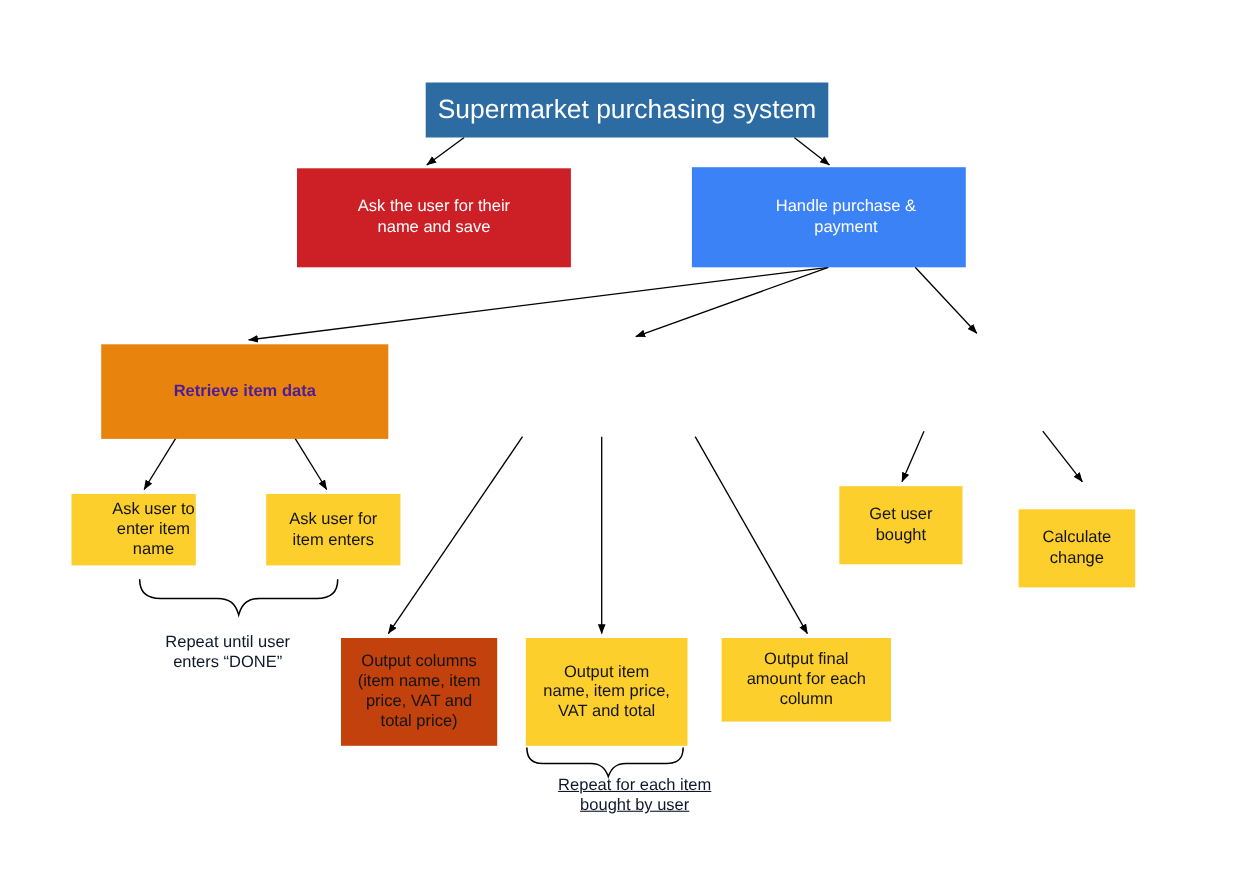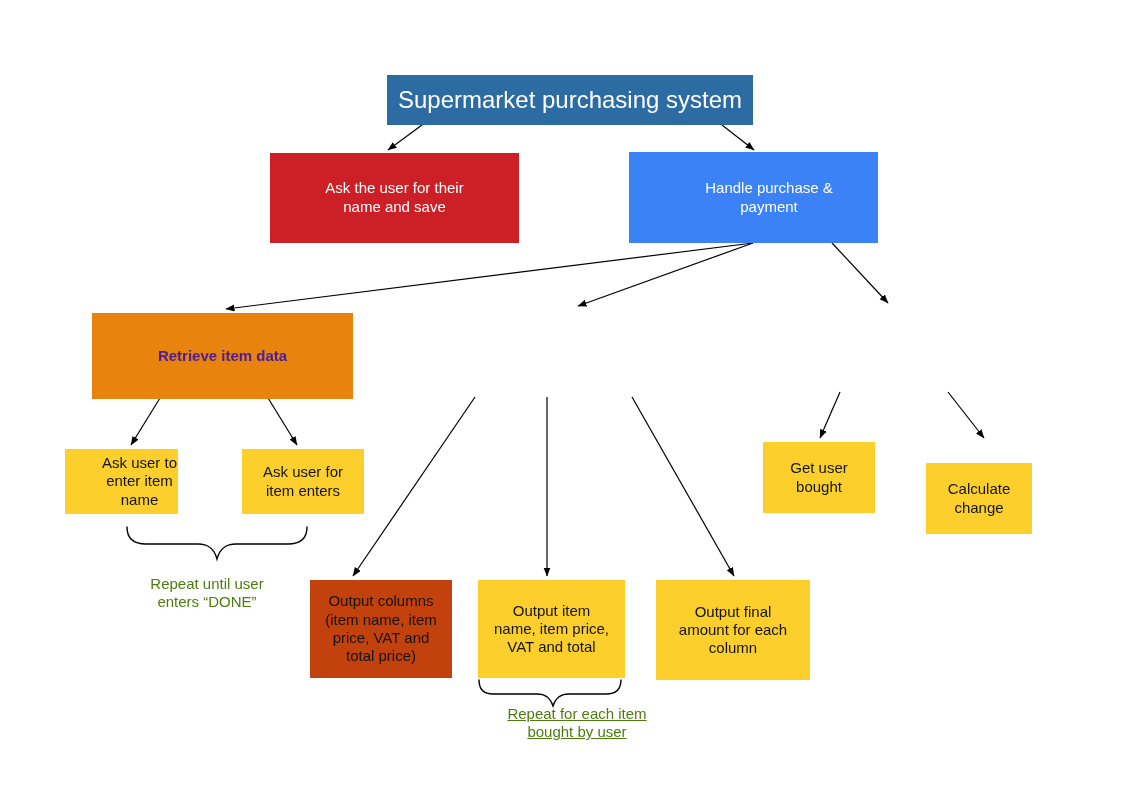--- a/index.html
+++ b/index.html
@@ -28,21 +28,21 @@
     line-height: 1.25;
   }
   .node--header { color: #ffffff; font-size: 24px; }
   .node--branch { color: #ffffff; font-size: 15px; }
   .node--mid    { color: #4c1d95; font-size: 15px; font-weight: bold; }
   .node--leaf   { color: #141414; font-size: 15px; line-height: 1.22; }
   .node--outlined { border: 2px solid #ffdf6b; }
   .annotation {
     position: absolute;
     text-align: center;
-    color: #4d7c0f;
+    color: #0f172a;
     font-size: 15px;
     line-height: 1.22;
     white-space: pre-line;
   }
 </style>
 </head>
 <body>
 
 <div class="canvas">
 
@@ -95,21 +95,21 @@
 
   <div class="node node--leaf" style="left: 310px; top: 580px; width: 142px; height: 98px; background-color: #c2410c;">Output columns
 (item name, item
 price, VAT and
 total price)</div>
 
   <div class="node node--leaf" style="left: 478px; top: 580px; width: 147px; height: 98px; background-color: rgb(252, 207, 45);">Output item
 name, item price,
 VAT and total</div>
 
-  <div class="node node--leaf" style="left: 656px; top: 580px; width: 154px; height: 100px; background-color: rgb(252, 207, 45);">Output final
+  <div class="node node--leaf" style="left: 656px; top: 580px; width: 154px; height: 76px; background-color: rgb(252, 207, 45);">Output final
 amount for each
 column</div>
 
   <div class="node node--leaf" style="left: 763px; top: 442px; width: 112px; height: 71px; background-color: rgb(252, 207, 45);">Get user
 bought</div>
 
   <div class="node node--leaf" style="left: 926px; top: 442px; width: 106px; height: 71px; background-color: rgb(252, 207, 45); margin-top: 21px;">Calculate
 change</div>
 
   <div class="annotation" style="left:117px; top:575px; width:180px;">Repeat until user

